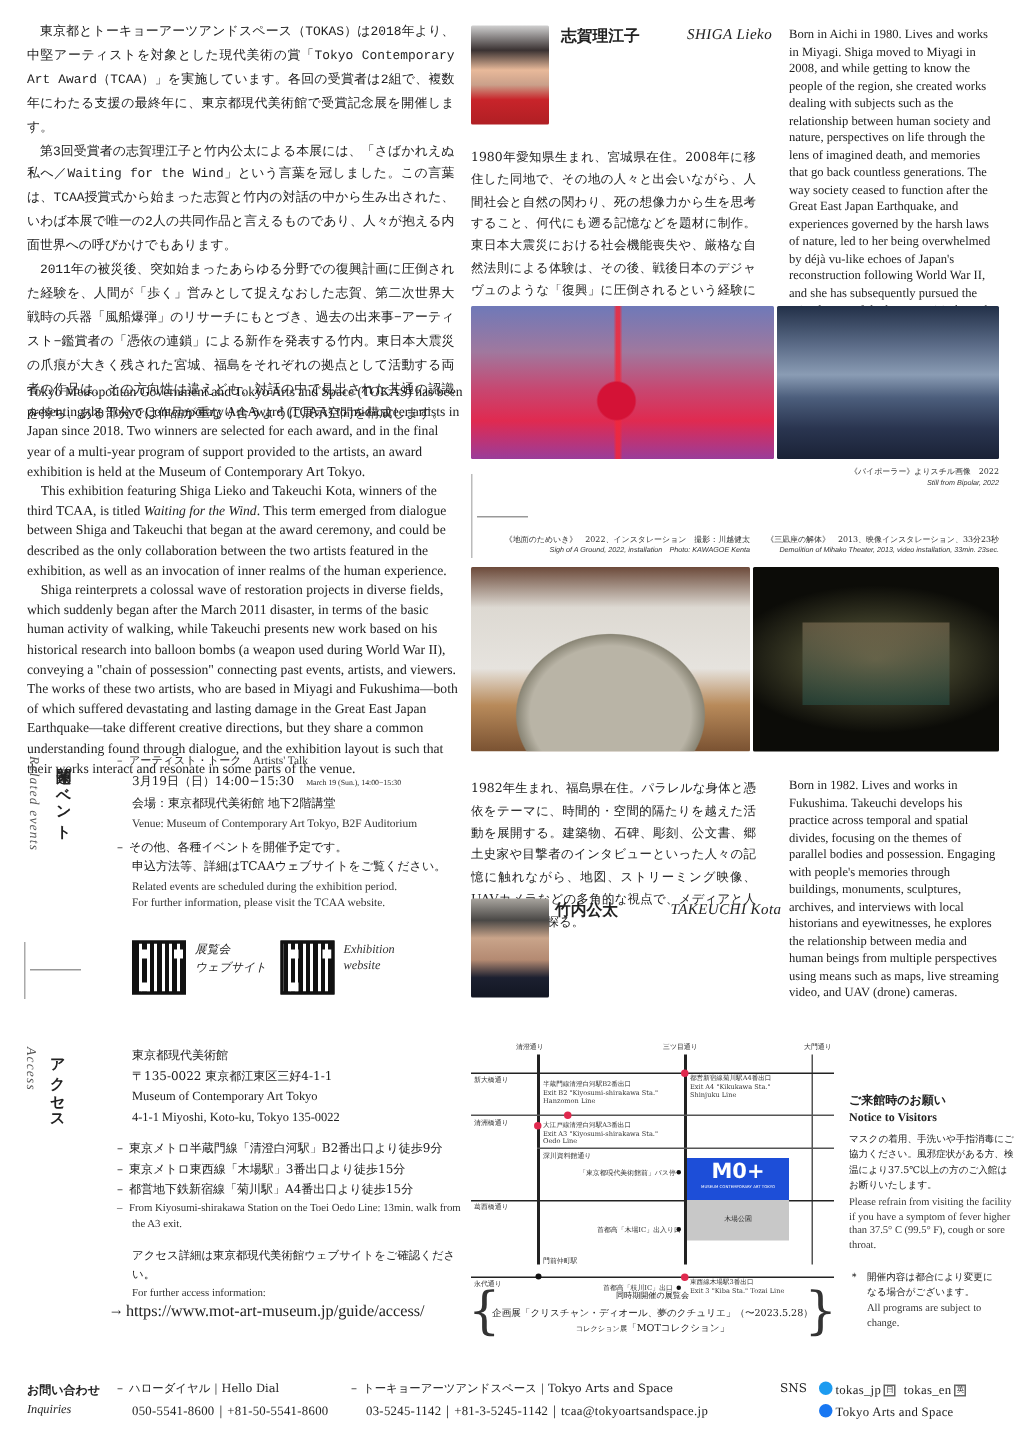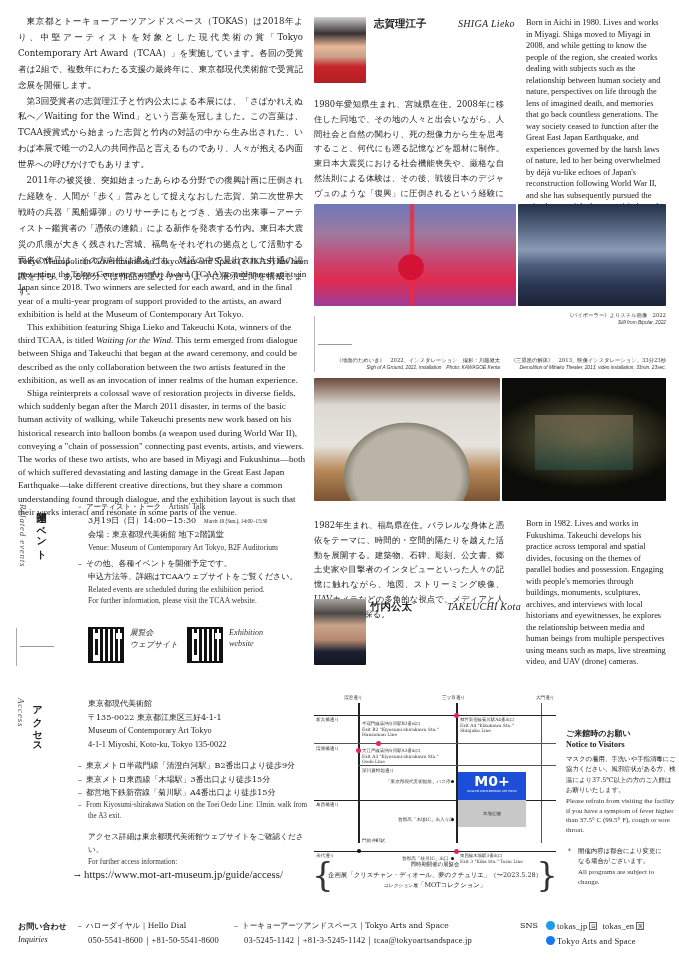--- a/index.html
+++ b/index.html
@@ -1,19 +1,19 @@
 <!DOCTYPE html>
 <html><head>
 <meta charset="utf-8">
 <style>
   * { box-sizing: border-box; margin: 0; padding: 0; }
   html, body { width: 679px; height: 960px; background: #fff; overflow: hidden; }
   body { font-family: "DejaVu Serif", "Liberation Serif", serif; color: #222; position: relative; }
   .abs { position: absolute; }
-  .jp-intro { left: 18px; top: 14px; width: 285px; font-size: 8.6px; line-height: 15.9px; text-align: justify; }
+  .jp-intro { left: 18px; top: 14px; width: 285px; font-size: 8.6px; line-height: 15.9px; text-align: justify; font-family: Liberation Mono, monospace; }
   .jp-intro p { text-indent: 1em; }
   .en-intro { left: 18px; top: 255px; width: 292px; font-family: "Liberation Serif", serif; font-size: 9.1px; line-height: 13.2px; }
   .en-intro p + p { text-indent: 1em; }
   .en-intro i { font-style: italic; }
 
   .artist-photo { width: 52px; height: 66px; border-radius: 1px; }
   .shiga-photo { left: 314px; top: 17px; background: linear-gradient(180deg, #d0d0d0 0%, #3a3232 25%, #e8b99a 45%, #caa08a 60%, #c8242a 75%, #b01f24 100%); }
   .takeuchi-photo { left: 314px; top: 599px; background: linear-gradient(180deg, #a8a49e 0%, #4a4846 22%, #c9a48a 40%, #b48a72 62%, #1c2030 80%, #121622 100%); }
   .name-jp { font-size: 10.5px; font-weight: bold; }
   .name-en { font-size: 10px; font-style: italic; font-family: "Liberation Serif", serif; letter-spacing: .3px; }

